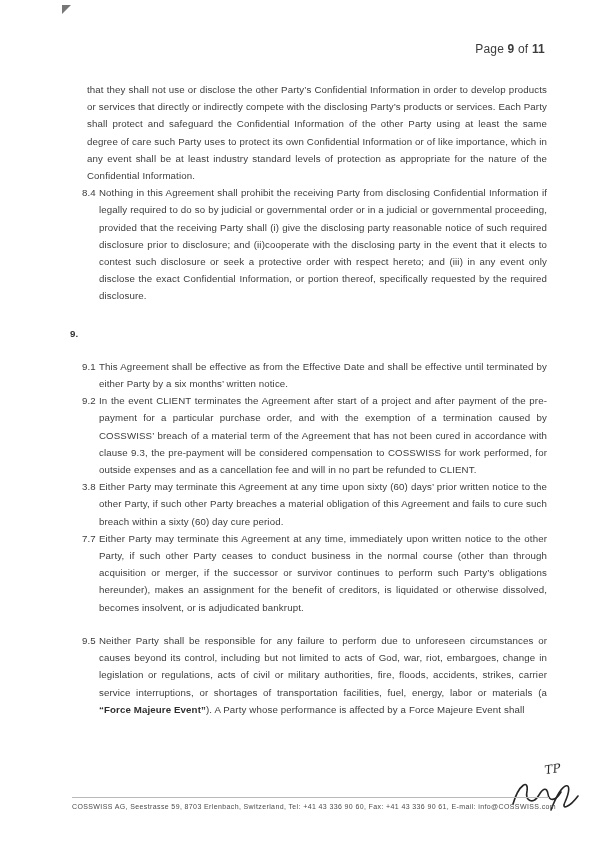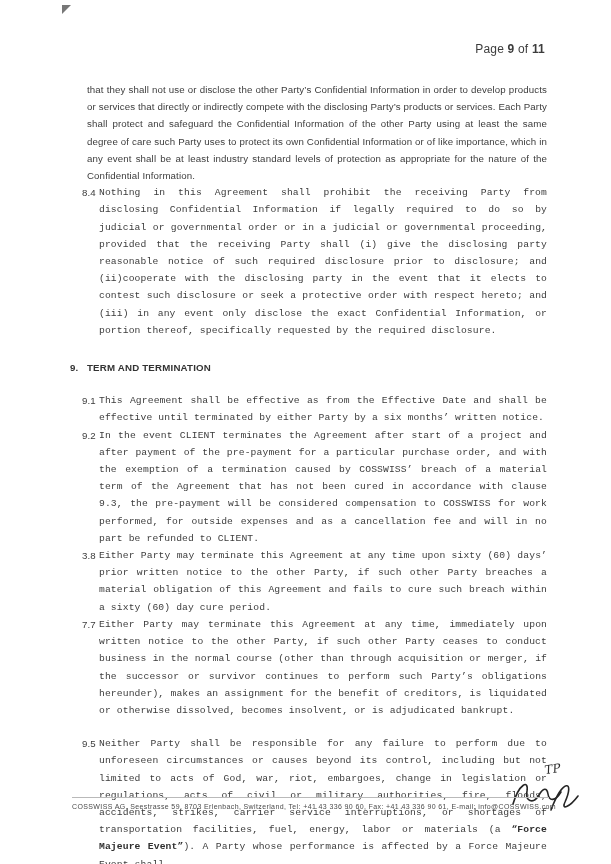--- a/index.html
+++ b/index.html
@@ -31,21 +31,21 @@
     position:absolute; top:81px; left:70px; width:477px;
     font-size:9.7px; line-height:17.2px; letter-spacing:.12px;
     color:#3c3c3c;
   }
   .para {
     margin-left:17px;
     text-align:justify;
   }
   .clause { display:flex;margin-left:12px; }
   .clause .num { flex:0 0 17px; }
-  .clause .txt { flex:1 1 auto; text-align:justify;font-family:Liberation Mono, monospace; }
+  .clause .txt { flex:1 1 auto; text-align:justify; }
   .heading {
     display:flex; font-weight:700; color:#333333;
     margin-top:20px; margin-bottom:16px; letter-spacing:.2px;
   }
   .heading .num { flex:0 0 17px; }
   .gap-top { margin-top:16px; }
   .term { font-weight:700; color:#2f2f2f; }
   .footer {
     position:absolute; left:72px; right:62px; top:797px;
     border-top:1px solid #b9b9b9;
@@ -76,21 +76,20 @@
 
     <p class="para">that they shall not use or disclose the other Party’s Confidential Information in order to develop products or services that directly or indirectly compete with the disclosing Party’s products or services. Each Party shall protect and safeguard the Confidential Information of the other Party using at least the same degree of care such Party uses to protect its own Confidential Information or of like importance, which in any event shall be at least industry standard levels of protection as appropriate for the nature of the Confidential Information.</p>
 
     <div class="clause">
       <span class="num">8.4</span>
       <span class="txt">Nothing in this Agreement shall prohibit the receiving Party from disclosing Confidential Information if legally required to do so by judicial or governmental order or in a judicial or governmental proceeding, provided that the receiving Party shall (i) give the disclosing party reasonable notice of such required disclosure prior to disclosure; and (ii)cooperate with the disclosing party in the event that it elects to contest such disclosure or seek a protective order with respect hereto; and (iii) in any event only disclose the exact Confidential Information, or portion thereof, specifically requested by the required disclosure.</span>
     </div>
 
     <div class="heading">
       <span class="num">9.</span>
-      <span class="txt">TERM AND TERMINATION</span>
     </div>
 
     <div class="clause">
       <span class="num">9.1</span>
       <span class="txt">This Agreement shall be effective as from the Effective Date and shall be effective until terminated by either Party by a six months’ written notice.</span>
     </div>
 
     <div class="clause">
       <span class="num">9.2</span>
       <span class="txt">In the event CLIENT terminates the Agreement after start of a project and after payment of the pre-payment for a particular purchase order, and with the exemption of a termination caused by COSSWISS’ breach of a material term of the Agreement that has not been cured in accordance with clause 9.3, the pre-payment will be considered compensation to COSSWISS for work performed, for outside expenses and as a cancellation fee and will in no part be refunded to CLIENT.</span>

